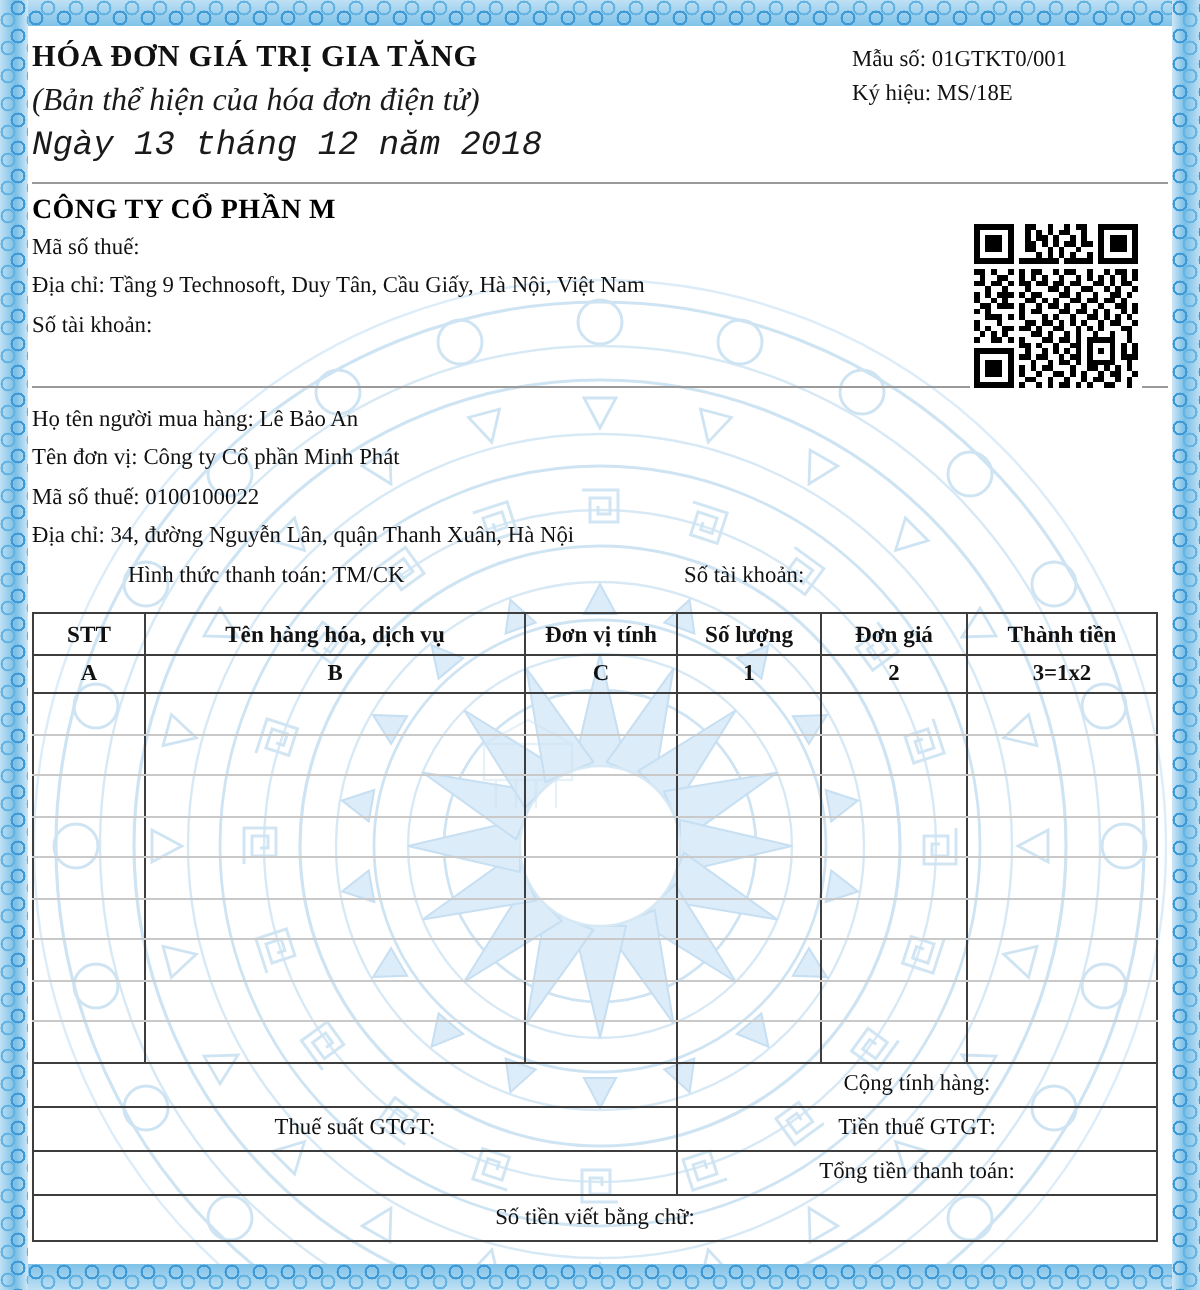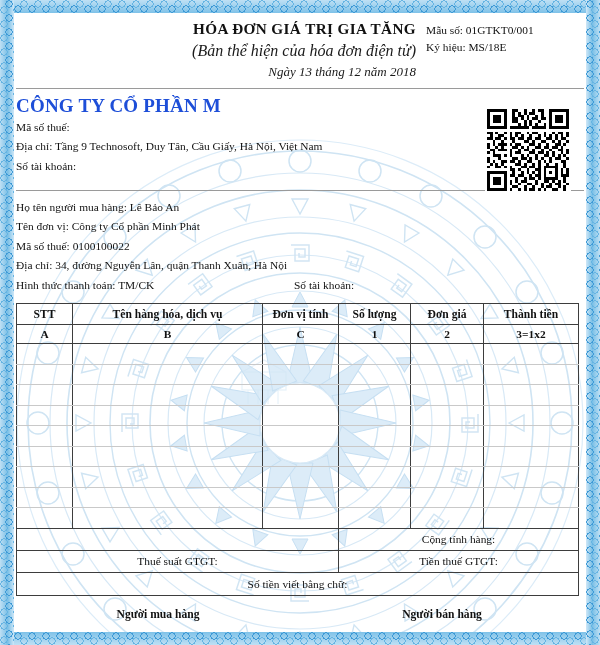--- a/index.html
+++ b/index.html
@@ -78,41 +78,42 @@
   }
 
   
   .header {
     display: flex;
     align-items: flex-start;
     padding-top: 6px;
   }
   .header-title-block {
     flex: 1;
-    text-align: right;
+    text-align: left;
     padding-right: 10px;
   }
   .inv-title {
     font-size: 15.2px;
     font-weight: bold;
     letter-spacing: 0.4px;
     color: #111;
     white-space: nowrap;
   }
   .inv-sub {
     font-size: 16px;
     font-style: italic;
     color: #1a1a1a;
     margin-top: 4px;
   }
   .inv-date {
-    font-size: 13px;
+    font-size: 17px;
     font-style: italic;
     color: #1a1a1a;
     margin-top: 4px;
+    font-family: Liberation Mono, monospace;
   }
   .header-meta {
     width: 158px;
     font-size: 11.4px;
     color: #111;
     line-height: 1.52;
     padding-top: 2px;
   }
 
   .rule {
@@ -121,23 +122,23 @@
     margin-top: 8px;
   }
 
   
   .seller {
     position: relative;
     padding-top: 6px;
     min-height: 96px;
   }
   .seller-name {
-    font-size: 19px;
+    font-size: 14px;
     font-weight: bold;
-    color: #1d4ed8;
+    color: #000000;
     letter-spacing: 0.2px;
   }
   .line {
     font-size: 11.4px;
     color: #111;
     line-height: 1.62;
     margin-top: 1px;
   }
   .qr {
     position: absolute;
@@ -158,20 +159,21 @@
   .buyer {
     padding-top: 6px;
     padding-bottom: 4px;
   }
   .pay-row {
     display: flex;
     font-size: 11.4px;
     color: #111;
     line-height: 1.62;
     margin-top: 1px;
+    margin-left: 48px;
   }
   .pay-row .pm { width: 278px; }
 
   
   table.inv {
     width: 562px;
     border-collapse: collapse;
     table-layout: fixed;
     margin-top: 5px;
     font-size: 11.4px;
@@ -941,20 +943,24 @@
       <tfoot>
         <tr>
           <td class="sum-left" colspan="3"></td>
           <td class="sum-right" colspan="3">Cộng tính hàng:</td>
         </tr>
         <tr>
           <td class="sum-left" colspan="3">Thuế suất GTGT:</td>
           <td class="sum-right" colspan="3">Tiền thuế GTGT:</td>
         </tr>
         <tr>
+          <td class="sum-left" colspan="3"></td>
+          <td class="sum-right" colspan="3">Tổng tiền thanh toán:</td>
+        </tr>
+        <tr>
           <td class="words" colspan="6">Số tiền viết bằng chữ:</td>
         </tr>
       </tfoot>
     </table>
 
     <div class="sigs">
       <div class="sig">
         <div class="sig-title">Người mua hàng</div>
 
       </div>

